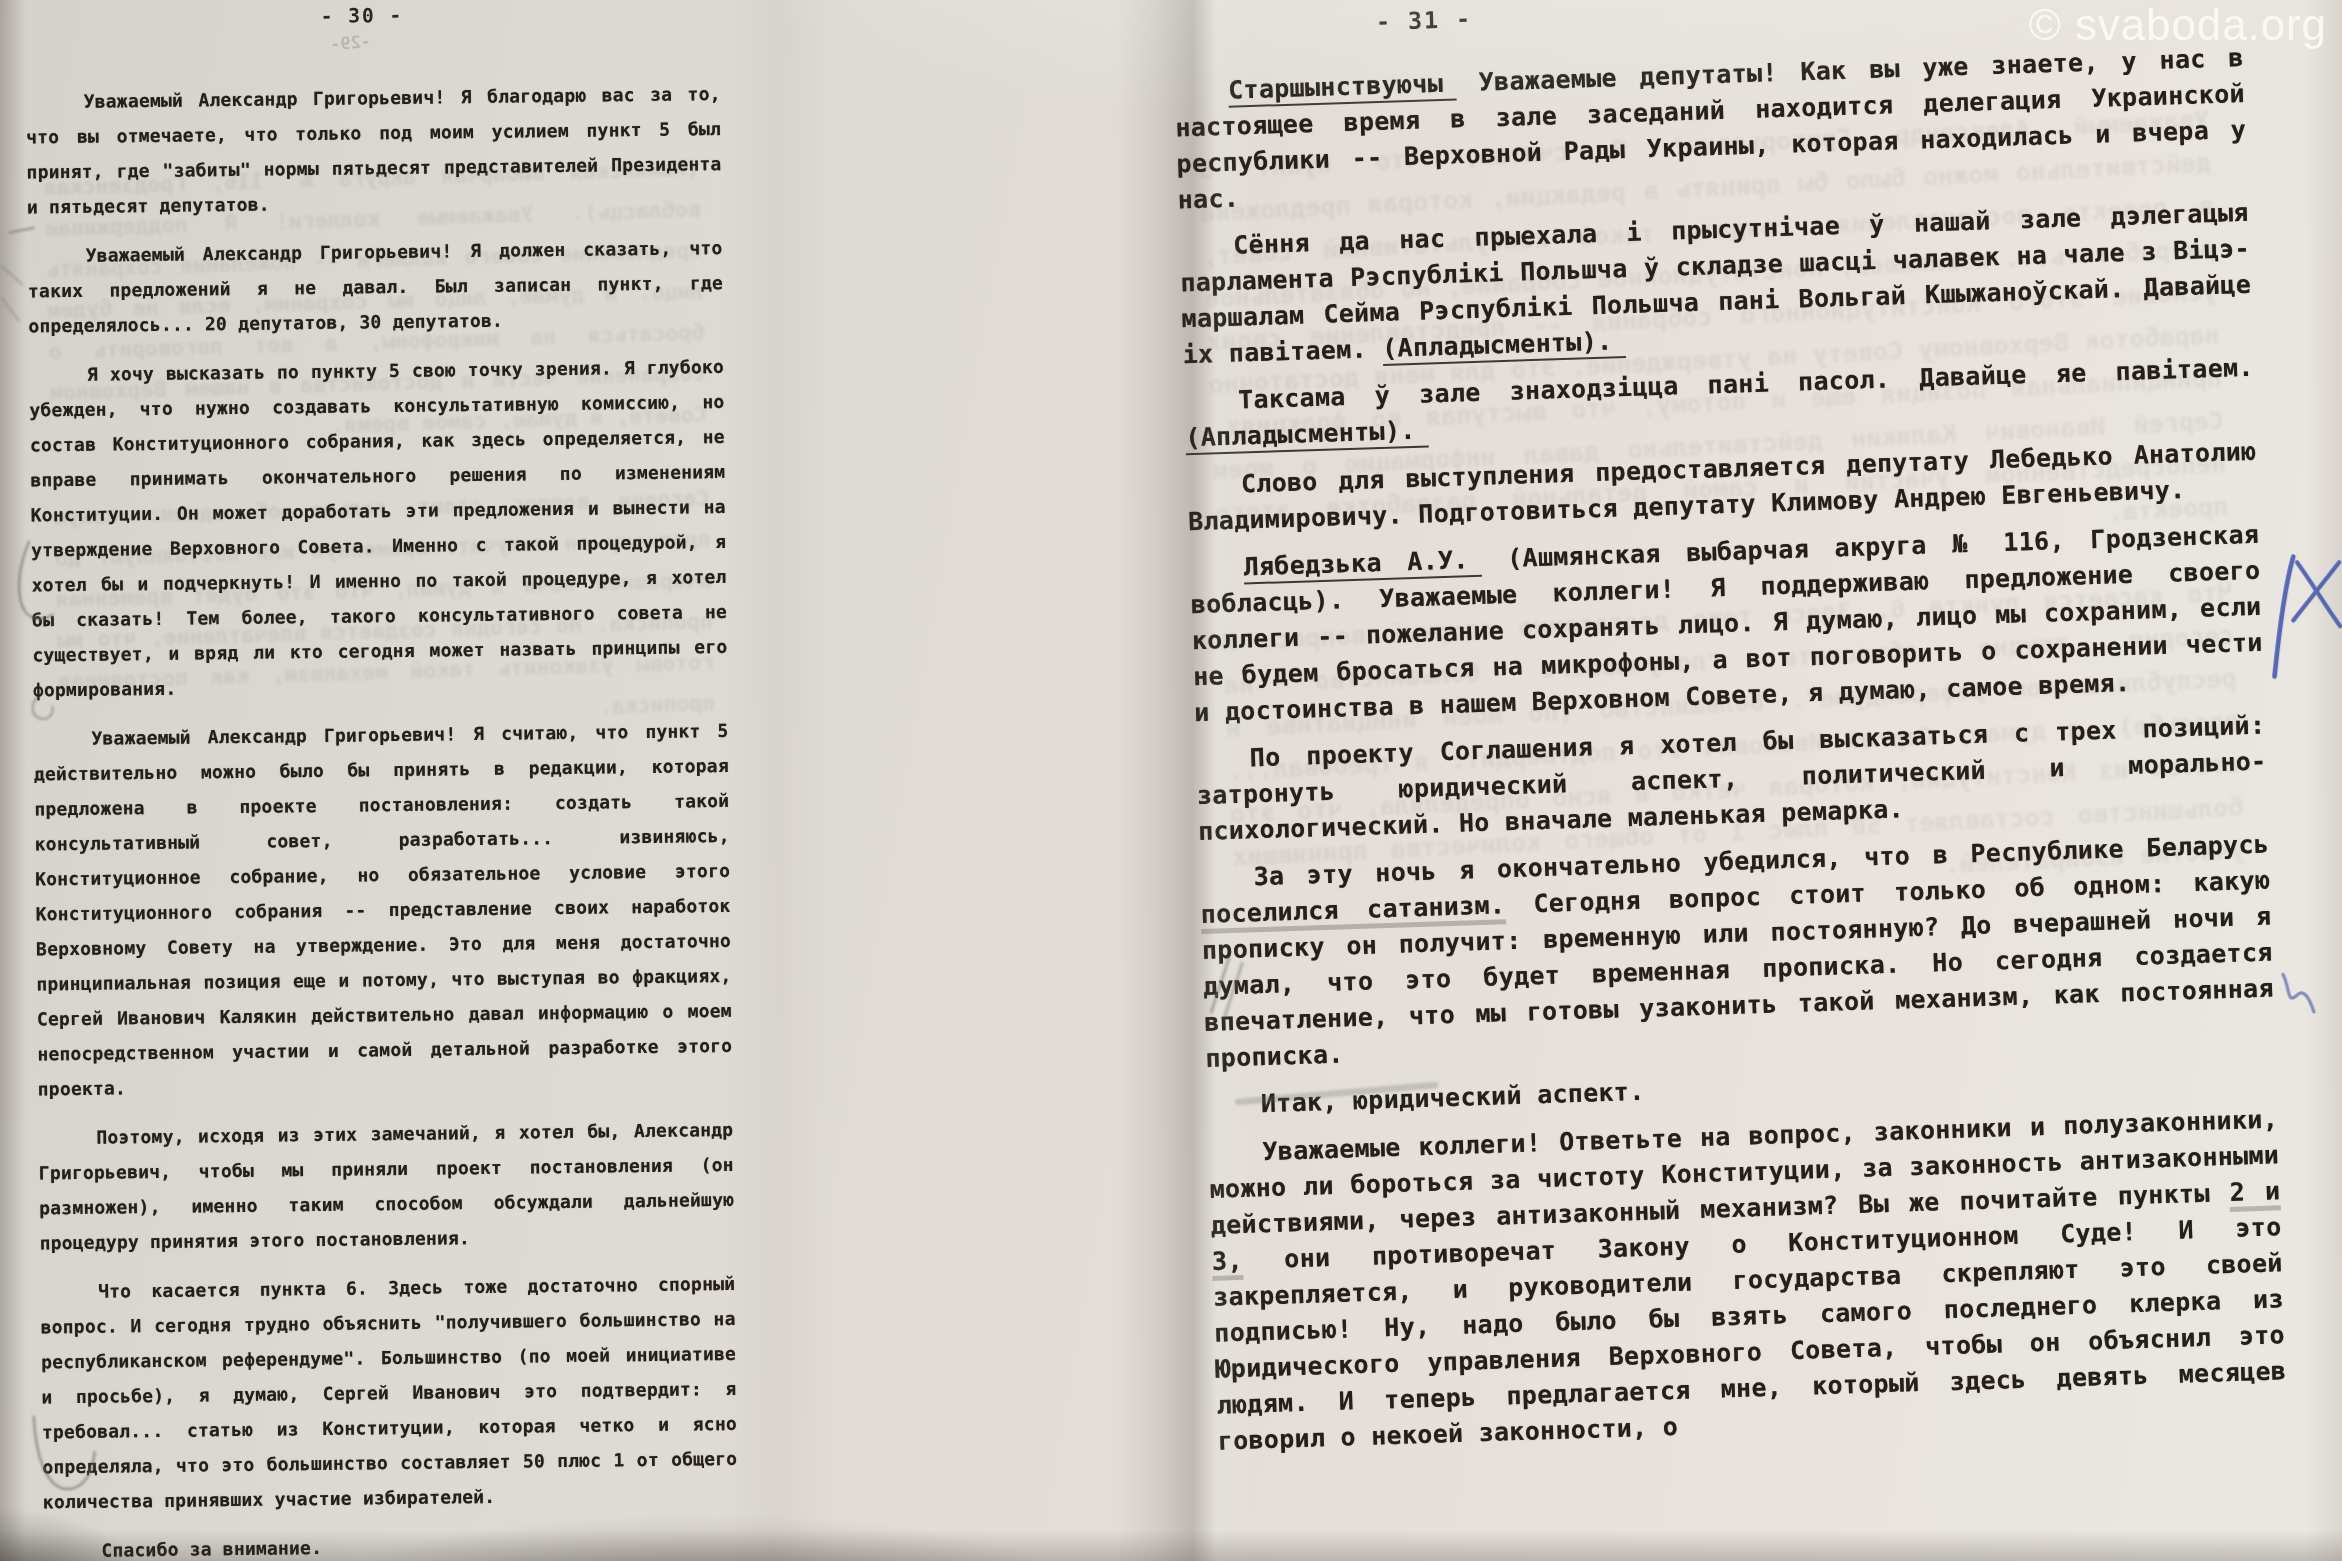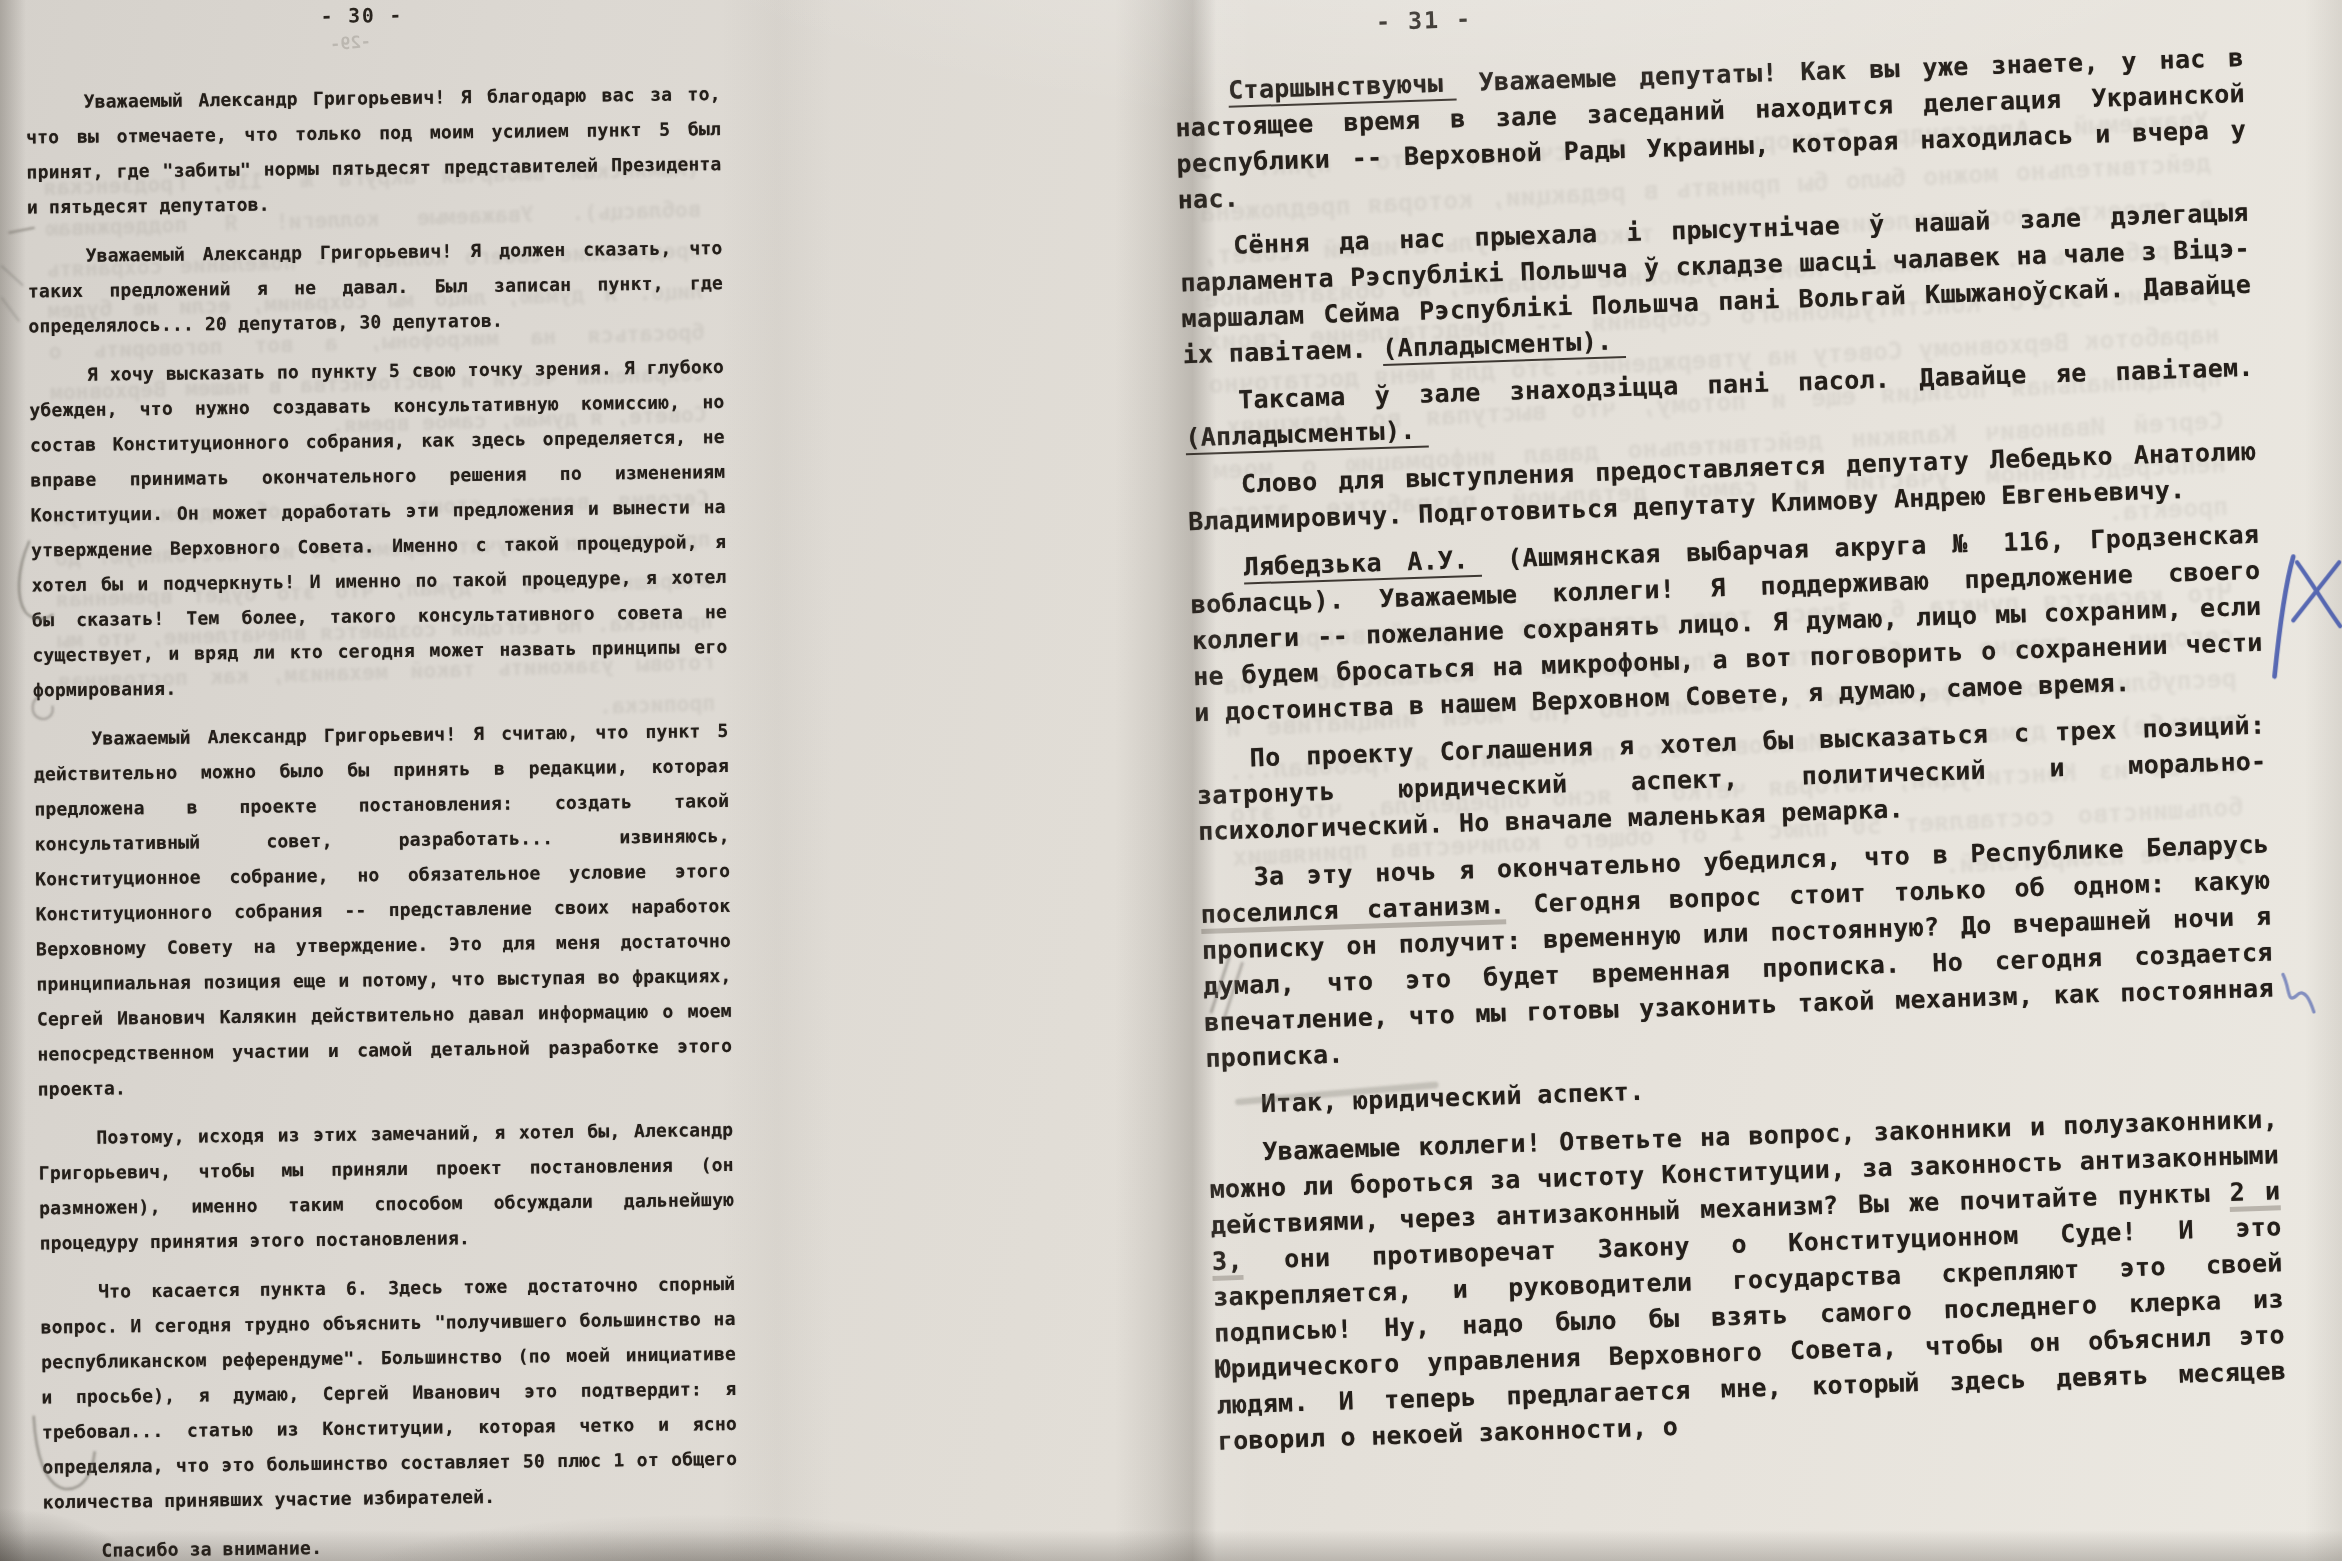--- a/index.html
+++ b/index.html
@@ -128,14 +128,15 @@
     </g>
     <g stroke="#3d52aa" fill="none" stroke-linecap="round" opacity="0.85">
       <path d="M2428,722 C2433,672 2440,622 2448,594" stroke-width="5"></path>
       <path d="M2448,662 L2497,600" stroke-width="4.5"></path>
       <path d="M2452,600 C2468,622 2482,646 2498,668" stroke-width="4.5"></path>
       <path d="M2437,1040 C2445,1056 2441,1072 2452,1062 C2460,1054 2466,1068 2470,1080" stroke-width="3.5" opacity="0.7"></path>
     </g>
   </svg>
 
   <div class="vignette"></div>
+  <div class="watermark">© svaboda.org</div>
 </div>
 
 
 </body></html>

